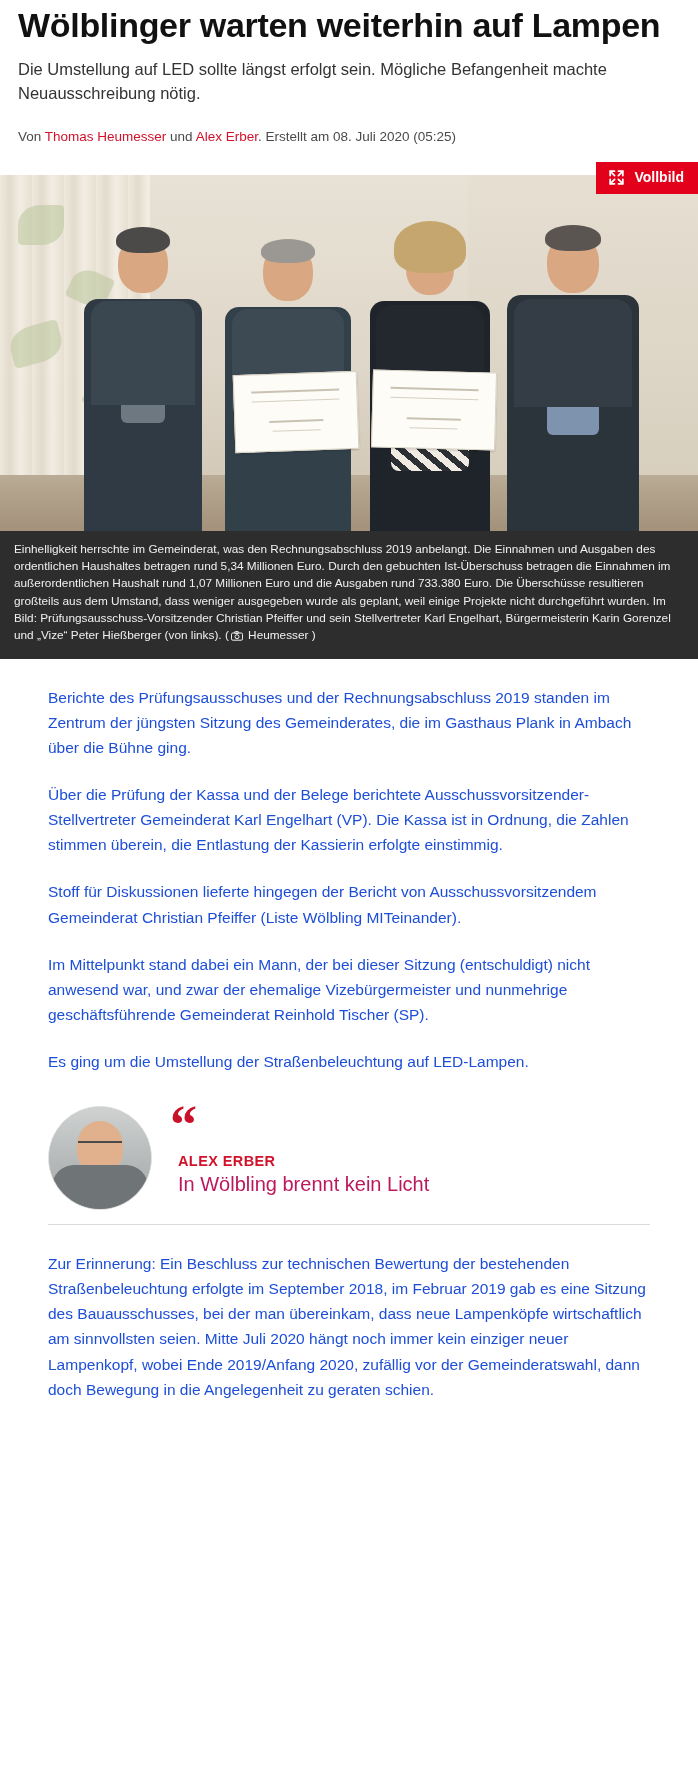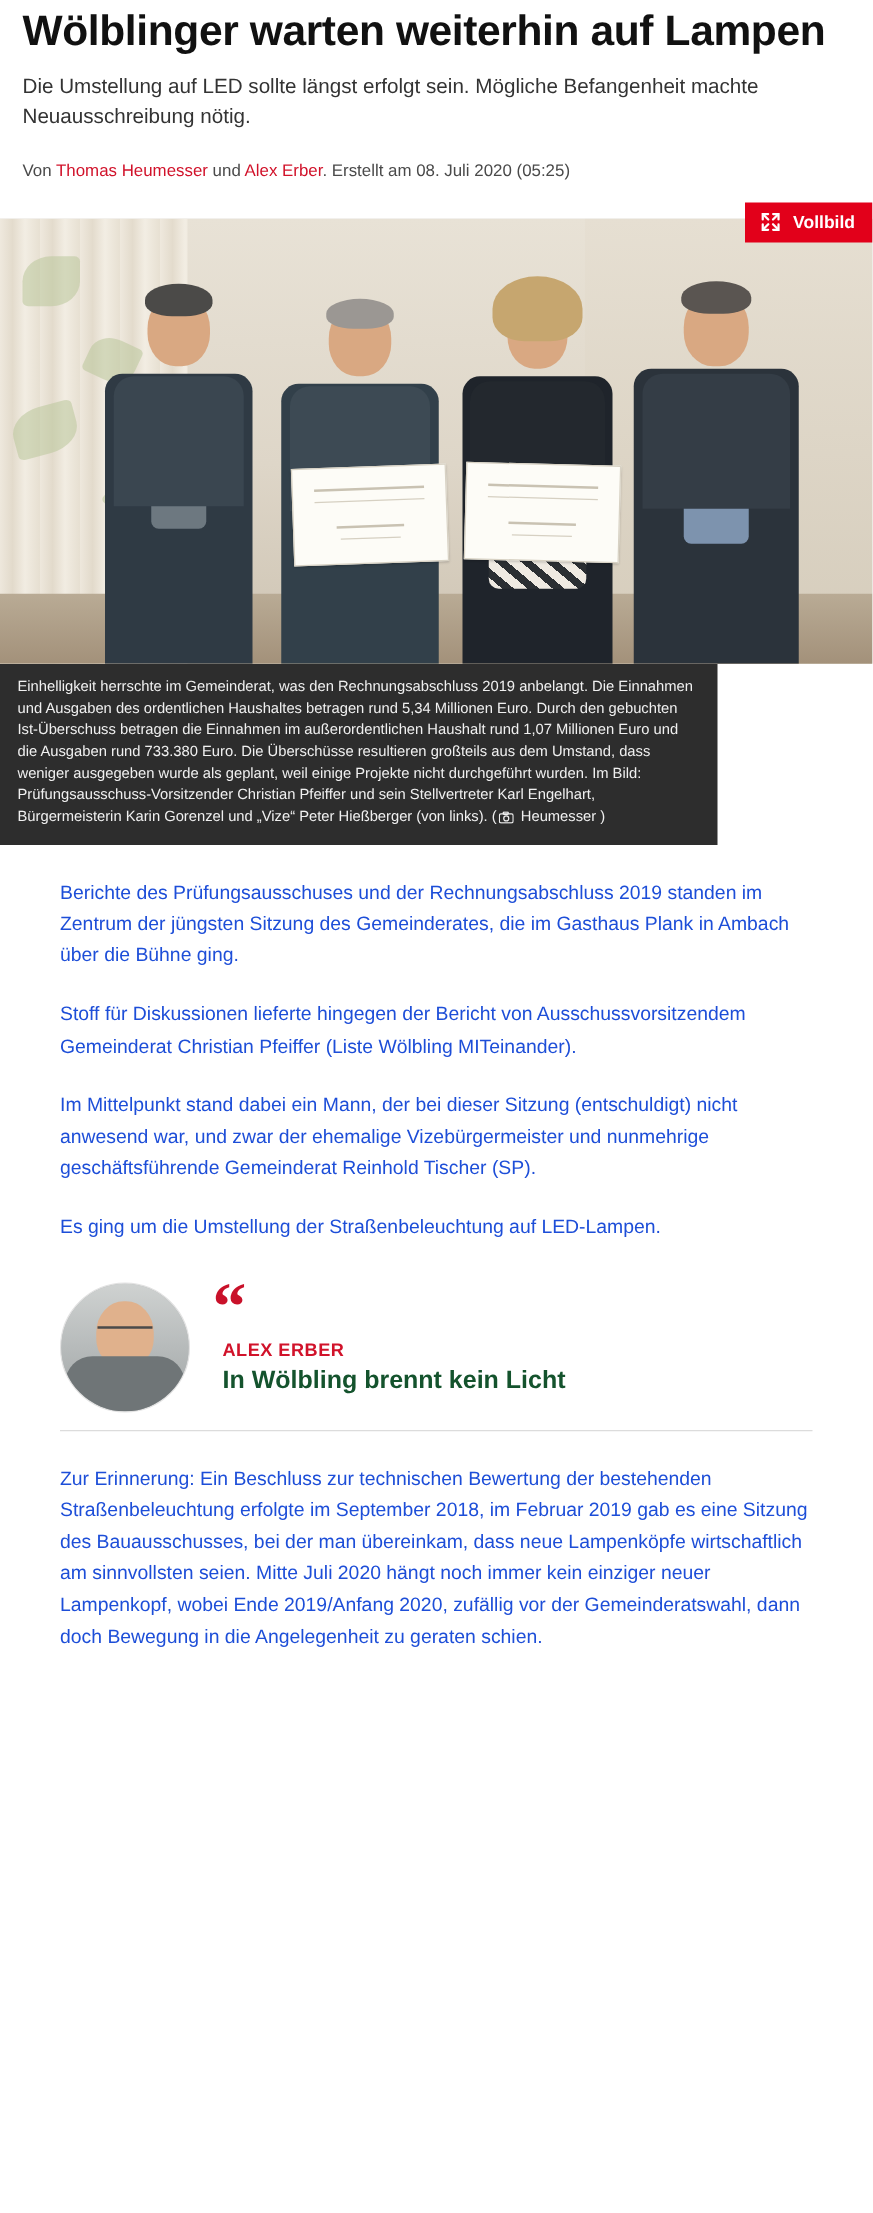--- a/index.html
+++ b/index.html
@@ -133,21 +133,21 @@
     height: 2px; background: #c9c2b2;
   }
   .doc .line.small { height: 1px; background: #d6d0c2; }
 
   .caption {
     background: #2d2d2d;
     color: #f0f0f0;
     font-size: 11.8px;
     line-height: 1.47;
     padding: 10px 14px 12px 14px;
-    width: 574px;
+    width: 698px;
   }
   .caption .cam {
     display: inline-block;
     vertical-align: -2px;
     margin: 0 2px;
   }
 
   .body-wrap {
     padding: 26px 48px 30px 48px;
   }
@@ -209,22 +209,22 @@
   }
   .pullquote .qauthor {
     color: #d1122a;
     font-size: 14.5px;
     font-weight: bold;
     letter-spacing: .4px;
     margin-bottom: 3px;
   }
   .pullquote .qbody {
     font-size: 20px;
-    font-weight: bold;
-    color: #14532d;
+    font-weight: normal;
+    color: #be185d;
     line-height: 1.25;
   }
 </style>
 </head>
 <body>
 
 <div class="page">
 
   <div class="article-head">
     <h1 class="headline">Wölblinger warten weiterhin auf Lampen</h1>
@@ -315,20 +315,21 @@
       <span>Einhelligkeit herrschte im Gemeinderat, was den Rechnungsabschluss 2019 anbelangt. Die Einnahmen und Ausgaben des ordentlichen Haushaltes betragen rund 5,34 Millionen Euro. Durch den gebuchten Ist-Überschuss betragen die Einnahmen im außerordentlichen Haushalt rund 1,07 Millionen Euro und die Ausgaben rund 733.380 Euro. Die Überschüsse resultieren großteils aus dem Umstand, dass weniger ausgegeben wurde als geplant, weil einige Projekte nicht durchgeführt wurden. Im Bild: Prüfungsausschuss-Vorsitzender Christian Pfeiffer und sein Stellvertreter Karl Engelhart, Bürgermeisterin Karin Gorenzel und „Vize“ Peter Hießberger (von links). (</span><span class="cam"><svg width="12" height="10" viewBox="0 0 12 10" aria-hidden="true">
             <rect x="0.5" y="2" width="11" height="7.2" rx="1.3" fill="none" stroke="#f0f0f0" stroke-width="1"></rect>
             <rect x="3.6" y="0.6" width="4" height="1.8" rx="0.6" fill="none" stroke="#f0f0f0" stroke-width="1"></rect>
             <circle cx="6" cy="5.7" r="2" fill="none" stroke="#f0f0f0" stroke-width="1"></circle>
           </svg></span> <span>Heumesser )</span>
     </div>
   </div>
 
   <div class="body-wrap">
     <p>Berichte des Prüfungsausschuses und der Rechnungsabschluss 2019 standen im Zentrum der jüngsten Sitzung des Gemeinderates, die im Gasthaus Plank in Ambach über die Bühne ging.</p>
+    <p>Über die Prüfung der Kassa und der Belege berichtete Ausschussvorsitzender-Stellvertreter Gemeinderat Karl Engelhart (VP). Die Kassa ist in Ordnung, die Zahlen stimmen überein, die Entlastung der Kassierin erfolgte einstimmig.</p>
     <p>Stoff für Diskussionen lieferte hingegen der Bericht von Ausschussvorsitzendem Gemeinderat Christian Pfeiffer (Liste Wölbling MITeinander).</p>
     <p>Im Mittelpunkt stand dabei ein Mann, der bei dieser Sitzung (entschuldigt) nicht anwesend war, und zwar der ehemalige Vizebürgermeister und nunmehrige geschäftsführende Gemeinderat Reinhold Tischer (SP).</p>
     <p>Es ging um die Umstellung der Straßenbeleuchtung auf LED-Lampen.</p>
 
     <div class="pullquote">
       <div class="avatar">
         <div class="bg"></div>
         <div class="ahead"></div>
         <div class="aglass"></div>
         <div class="abody"></div>

